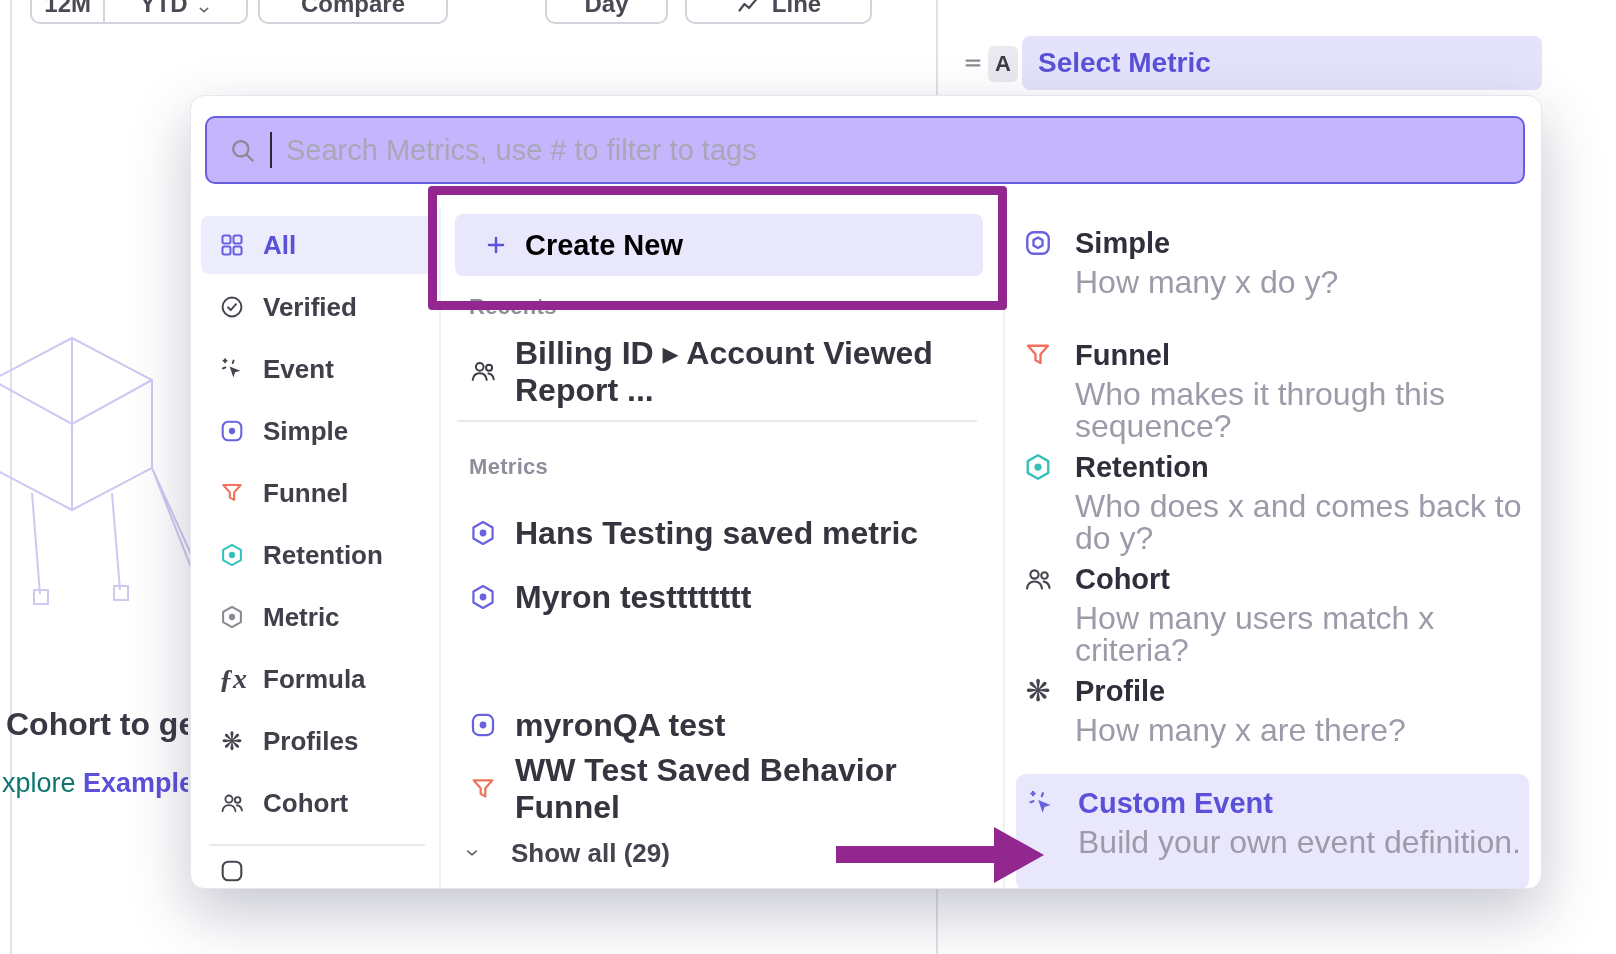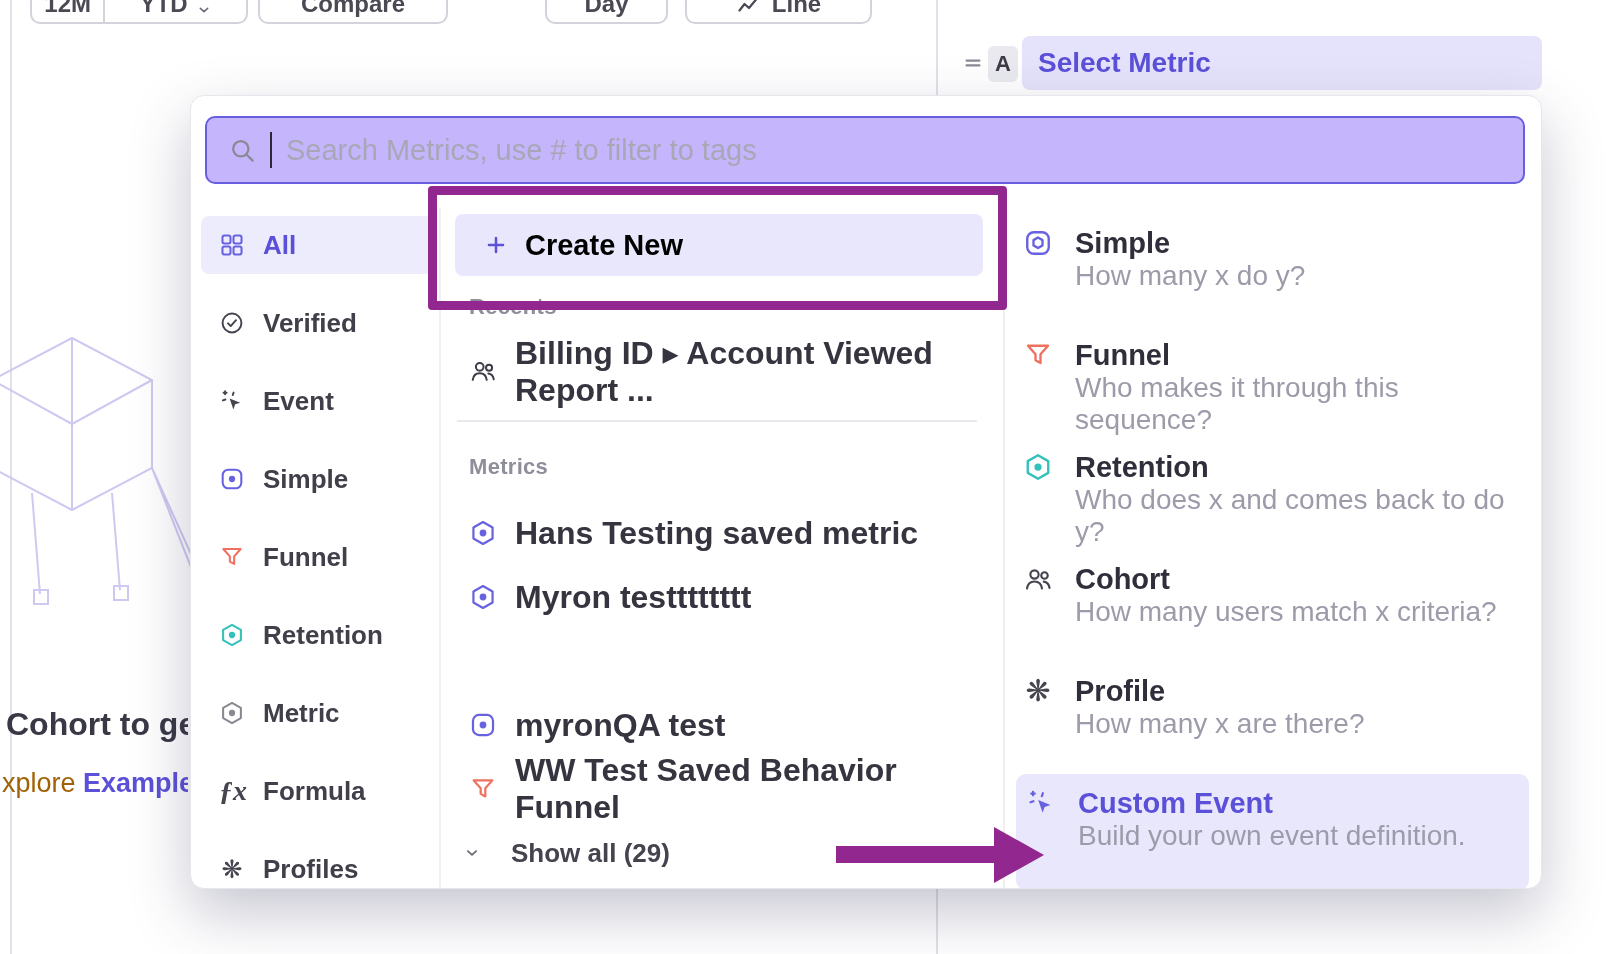--- a/index.html
+++ b/index.html
@@ -15,52 +15,52 @@
   .cutsep{width:2px;background:#d3d3db;height:100%}
 
   
   .handle{position:absolute;left:962px;top:50px;color:#8a8994;z-index:1}
   .a-badge{position:absolute;left:988px;top:46px;width:30px;height:36px;background:#e9e9ef;border-radius:6px;display:flex;align-items:center;justify-content:center;font-size:22px;font-weight:700;color:#3c3b46;z-index:1}
   .pill{position:absolute;left:1022px;top:36px;width:520px;height:54px;background:#e5e3fb;border-radius:8px;display:flex;align-items:center;padding-left:16px;font-size:28px;font-weight:700;color:#5b50d8;z-index:1}
 
   
   .headline{position:absolute;left:6px;top:706px;width:182px;overflow:hidden;white-space:nowrap;font-size:32px;font-weight:800;color:#393845;z-index:0}
   .explore{position:absolute;left:2px;top:768px;width:186px;overflow:hidden;white-space:nowrap;font-size:27px;z-index:0}
-  .explore .pre{color:#a16207}
+  .explore .pre{color:#0f766e}
   .explore .lnk{color:#5b50d8;font-weight:700}
 
   
   .modal{position:absolute;left:190px;top:95px;width:1352px;height:794px;background:#fff;border:1px solid #e6e6ec;border-radius:14px;box-shadow:0 24px 60px rgba(50,50,90,.28);z-index:3;overflow:hidden}
   .search{position:absolute;left:14px;top:20px;width:1320px;height:68px;border:2px solid #675ee0;border-radius:10px;background:#c4b5fd;display:flex;align-items:center;padding-left:22px;gap:14px}
   .search .caret{width:2px;height:36px;background:#2a2a33}
   .search input{border:none;outline:none;flex:1;font-size:29px;color:#3c3b46;font-family:inherit;background:transparent}
   .search input::placeholder{color:#a9a7b6}
   .coldiv{position:absolute;top:112px;width:2px;height:682px;background:#efeff4}
 
   
   .side{position:absolute;left:10px;top:120px;width:232px}
-  .side-item{height:58px;margin-bottom:20px;border-radius:8px;display:flex;align-items:center;padding-left:18px;gap:18px;font-size:26px;font-weight:700;color:#403f4a;cursor:pointer}
+  .side-item{height:58px;margin-bottom:4px;border-radius:8px;display:flex;align-items:center;padding-left:18px;gap:18px;font-size:26px;font-weight:700;color:#403f4a;cursor:pointer}
   .side-item.sel{background:#edecfc;color:#5b50d8}
   .side-sep{height:2px;background:#e9e9ef;margin:12px 8px}
   .ic{display:block;flex:none}
   .c-purple{color:#6862e0}.c-coral{color:#f0705e}.c-teal{color:#35c1bb}.c-gray{color:#8a8992}.c-dark{color:#45444f}
   .fx{font-style:italic;font-family:"Liberation Serif","DejaVu Serif",serif;font-size:28px;font-weight:700;width:26px;text-align:center}
   .flower{font-size:25px;line-height:26px;width:26px;text-align:center;font-weight:400}
 
   
   .create{position:absolute;left:264px;top:118px;width:528px;height:62px;background:#e9e7fc;border-radius:8px;display:flex;align-items:center;padding-left:28px;gap:16px;font-size:29px;font-weight:700;color:#000000;cursor:pointer}
   .sechead{position:absolute;font-size:22px;font-weight:700;color:#8f8e9b;letter-spacing:.3px}
   .mrow{position:absolute;left:266px;width:524px;height:58px;display:flex;align-items:center;gap:18px;padding-left:12px;font-size:32px;font-weight:700;color:#35343f;cursor:pointer}
   .hdiv{position:absolute;left:266px;top:324px;width:520px;height:2px;background:#e9e9ef}
   .showall{position:absolute;left:272px;top:737px;height:40px;display:flex;align-items:center;gap:30px;font-size:26px;font-weight:700;color:#44434e;cursor:pointer}
 
   
   .trow{position:absolute;left:826px;width:512px;height:100px;display:flex;gap:22px;padding:12px 0 0 6px;cursor:pointer}
   .trow .tt{font-size:29px;font-weight:700;color:#2f2e3a;line-height:34px}
-  .trow .td{font-size:28px;color:#9d9ba9;line-height:32px;}
+  .trow .td{font-size:32px;color:#9d9ba9;line-height:32px;margin-top:6px}
   .trow.hl{left:825px;width:513px;height:116px;background:#e9e7fc;border-radius:10px;padding-left:10px}
   .trow.hl .tt{color:#5b50d8}
   .trow .tic{margin-top:2px}
 
   
   .ann-rect{position:absolute;left:428px;top:186px;width:579px;height:124px;border:9px solid #92278f;border-radius:4px;z-index:6;pointer-events:none}
   .ann-arrow{position:absolute;left:836px;top:827px;width:210px;height:56px;z-index:6;pointer-events:none}
   .ann-arrow .bar{position:absolute;left:0;top:19px;width:160px;height:17px;background:#92278f}
   .ann-arrow .head{position:absolute;left:158px;top:0;width:0;height:0;border-left:50px solid #92278f;border-top:28px solid transparent;border-bottom:28px solid transparent}
 </style>

